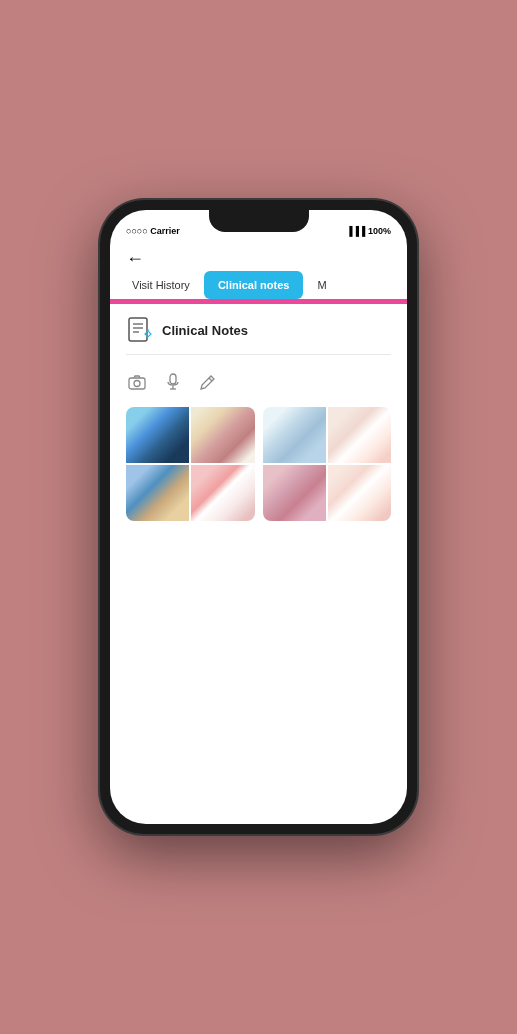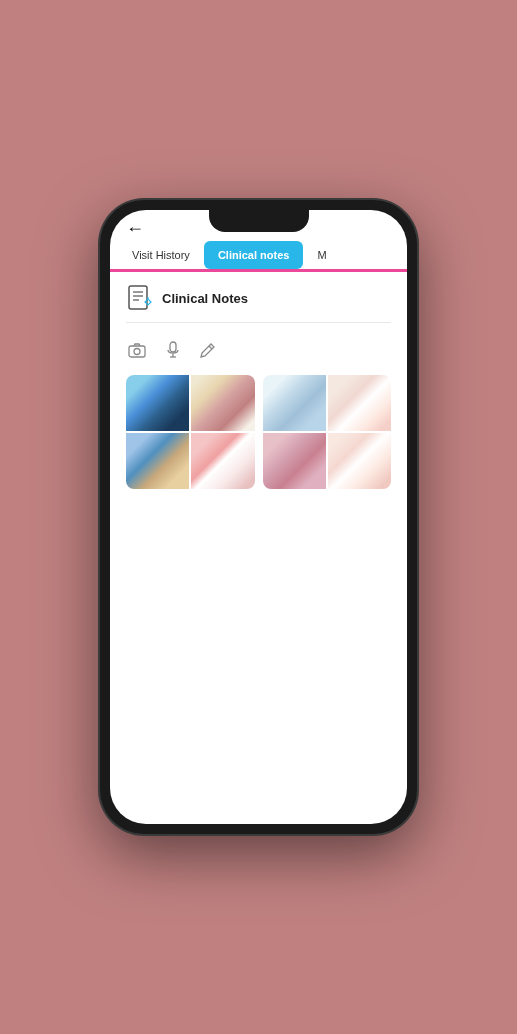--- a/index.html
+++ b/index.html
@@ -83,21 +83,21 @@
       cursor: pointer;
       color: #000;
       padding: 0;
     }
 
     
     .tabs {
       display: flex;
       align-items: center;
       padding: 0 8px;
-      border-bottom: 3px solid #ec4899;
+      border-bottom: 5px solid #ec4899;
       flex-shrink: 0;
     }
 
     .tab {
       padding: 8px 14px;
       font-size: 11px;
       cursor: pointer;
       border-radius: 6px;
       white-space: nowrap;
       color: #333;
@@ -214,20 +214,24 @@
       background: linear-gradient(135deg, #f8e8e0 15%, #f5d8d0 35%, #ffffff 50%, #fce8e0 70%, #f0c8c0 90%);
     }
   </style>
 </head>
 <body>
 
 <div class="phone-frame">
   <div class="notch"></div>
   <div class="phone-screen">
 
+    <div class="status-bar">
+      <span class="status-left">○○○○ Carrier</span>
+      <span class="status-right">▐▐▐ 100%</span>
+    </div>
 
     <div class="back-bar">
       <button class="back-btn">←</button>
     </div>
 
     <div class="tabs">
       <div class="tab">Visit History</div>
       <div class="tab active">Clinical notes</div>
       <div class="tab">M</div>
     </div>

